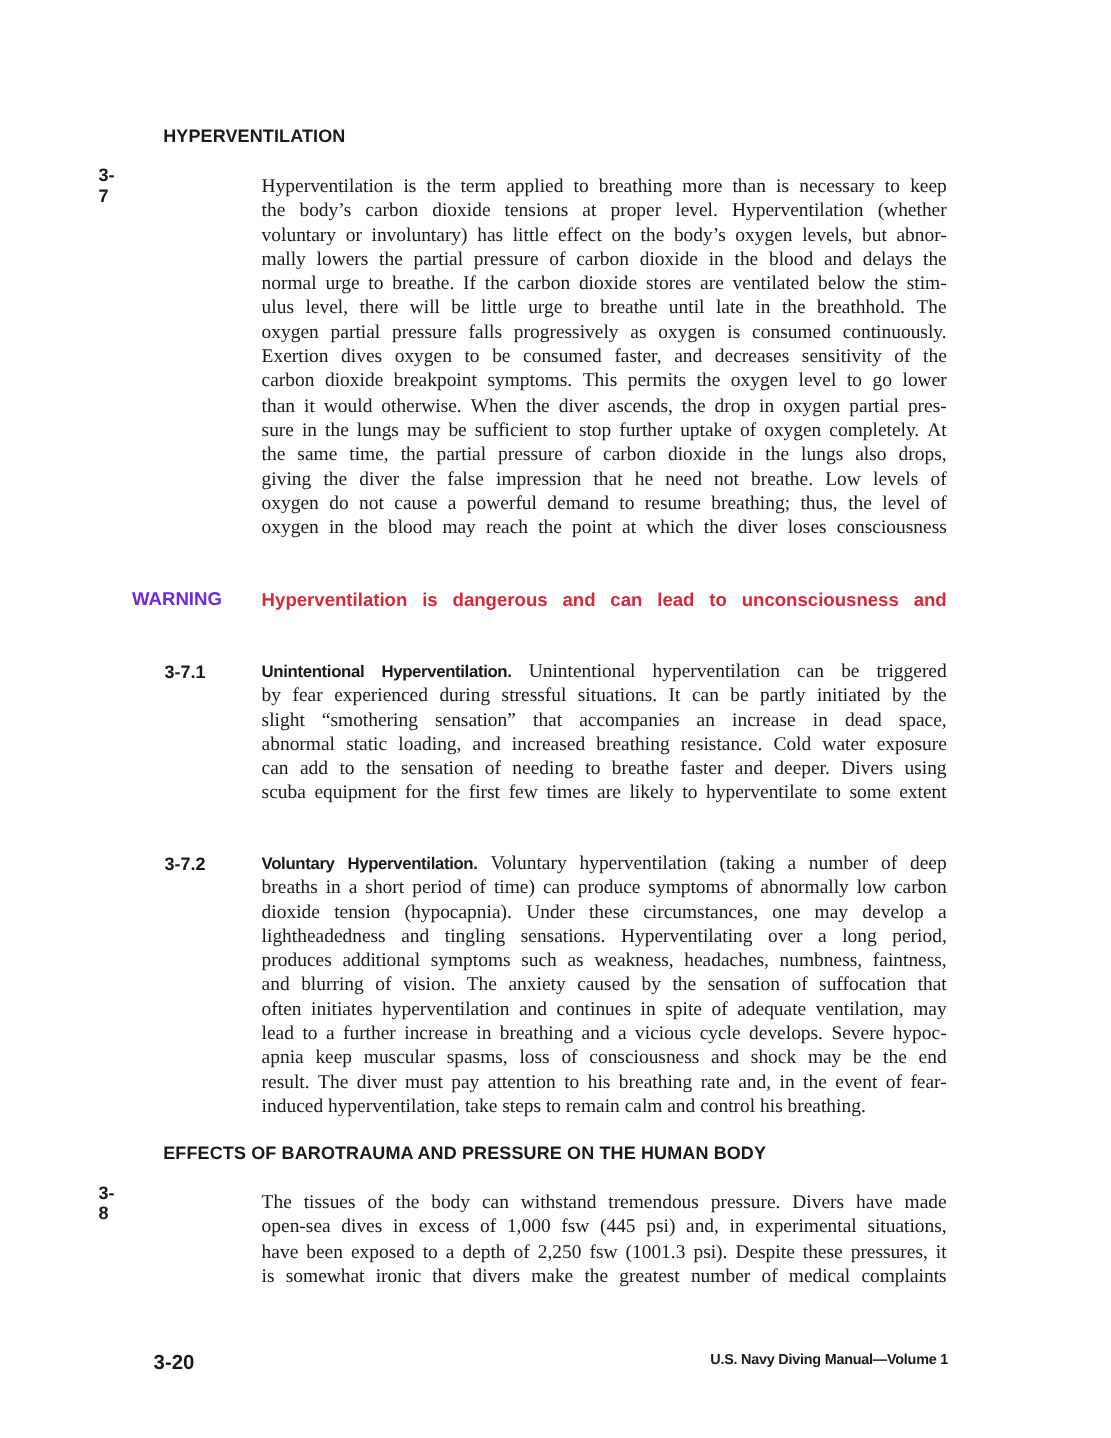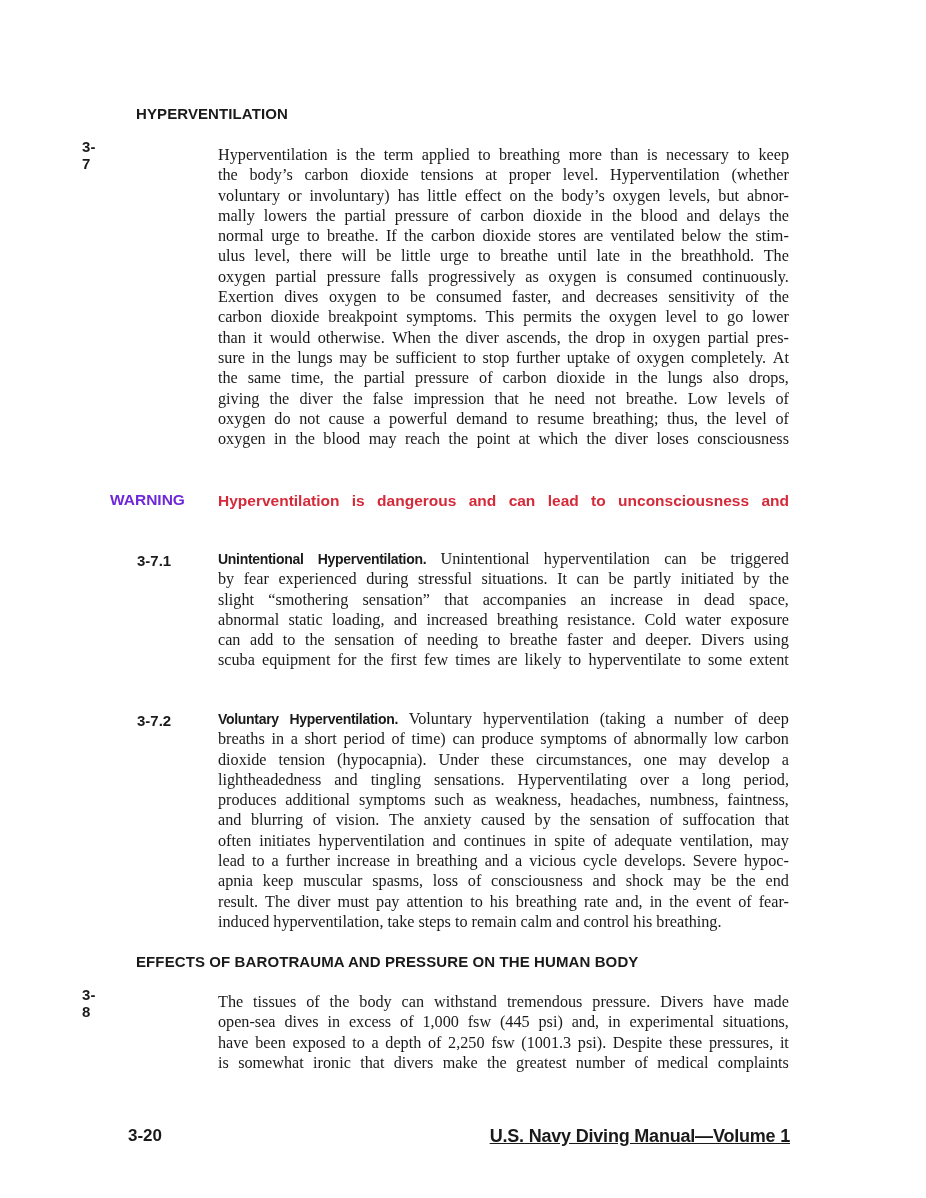--- a/index.html
+++ b/index.html
@@ -16,21 +16,21 @@
   .line.last { text-align-last: left; }
   .justline { display: flex; justify-content: space-between; }
 
   .warn-label { position: absolute; left: 110px; top: 491px; color: #6d28d9; font-weight: bold; font-size: 15.5px; }
   .warn-text { position: absolute; left: 218px; top: 491px; width: 571px; color: #d42a3a; font-weight: bold; font-size: 15.5px; line-height: 20px; }
 
   .sub-num { position: absolute; left: 137px; font-weight: bold; font-size: 15px; }
   .sub-title { font-family: "Liberation Sans", sans-serif; font-weight: bold; font-size: 14px; letter-spacing: -0.3px; }
 
   .footer-left { position: absolute; left: 82px; top: 1126px; font-weight: bold; font-size: 17px; margin-left: 46px; }
-  .footer-right { position: absolute; right: 136px; top: 1126px; font-weight: bold; font-size: 18px; letter-spacing: -0.2px; text-decoration: underline; }
+  .footer-right { position: absolute; right: 136px; top: 1126px; font-weight: bold; font-size: 12px; letter-spacing: -0.2px; }
 </style>
 </head>
 <body>
 
 <div class="sec-head sans" style="top:105px;">
   <span class="num">3-7</span>
   <span class="title">HYPERVENTILATION</span>
 </div>
 
 <div class="body-block serif" style="top:145px;" id="p37">

